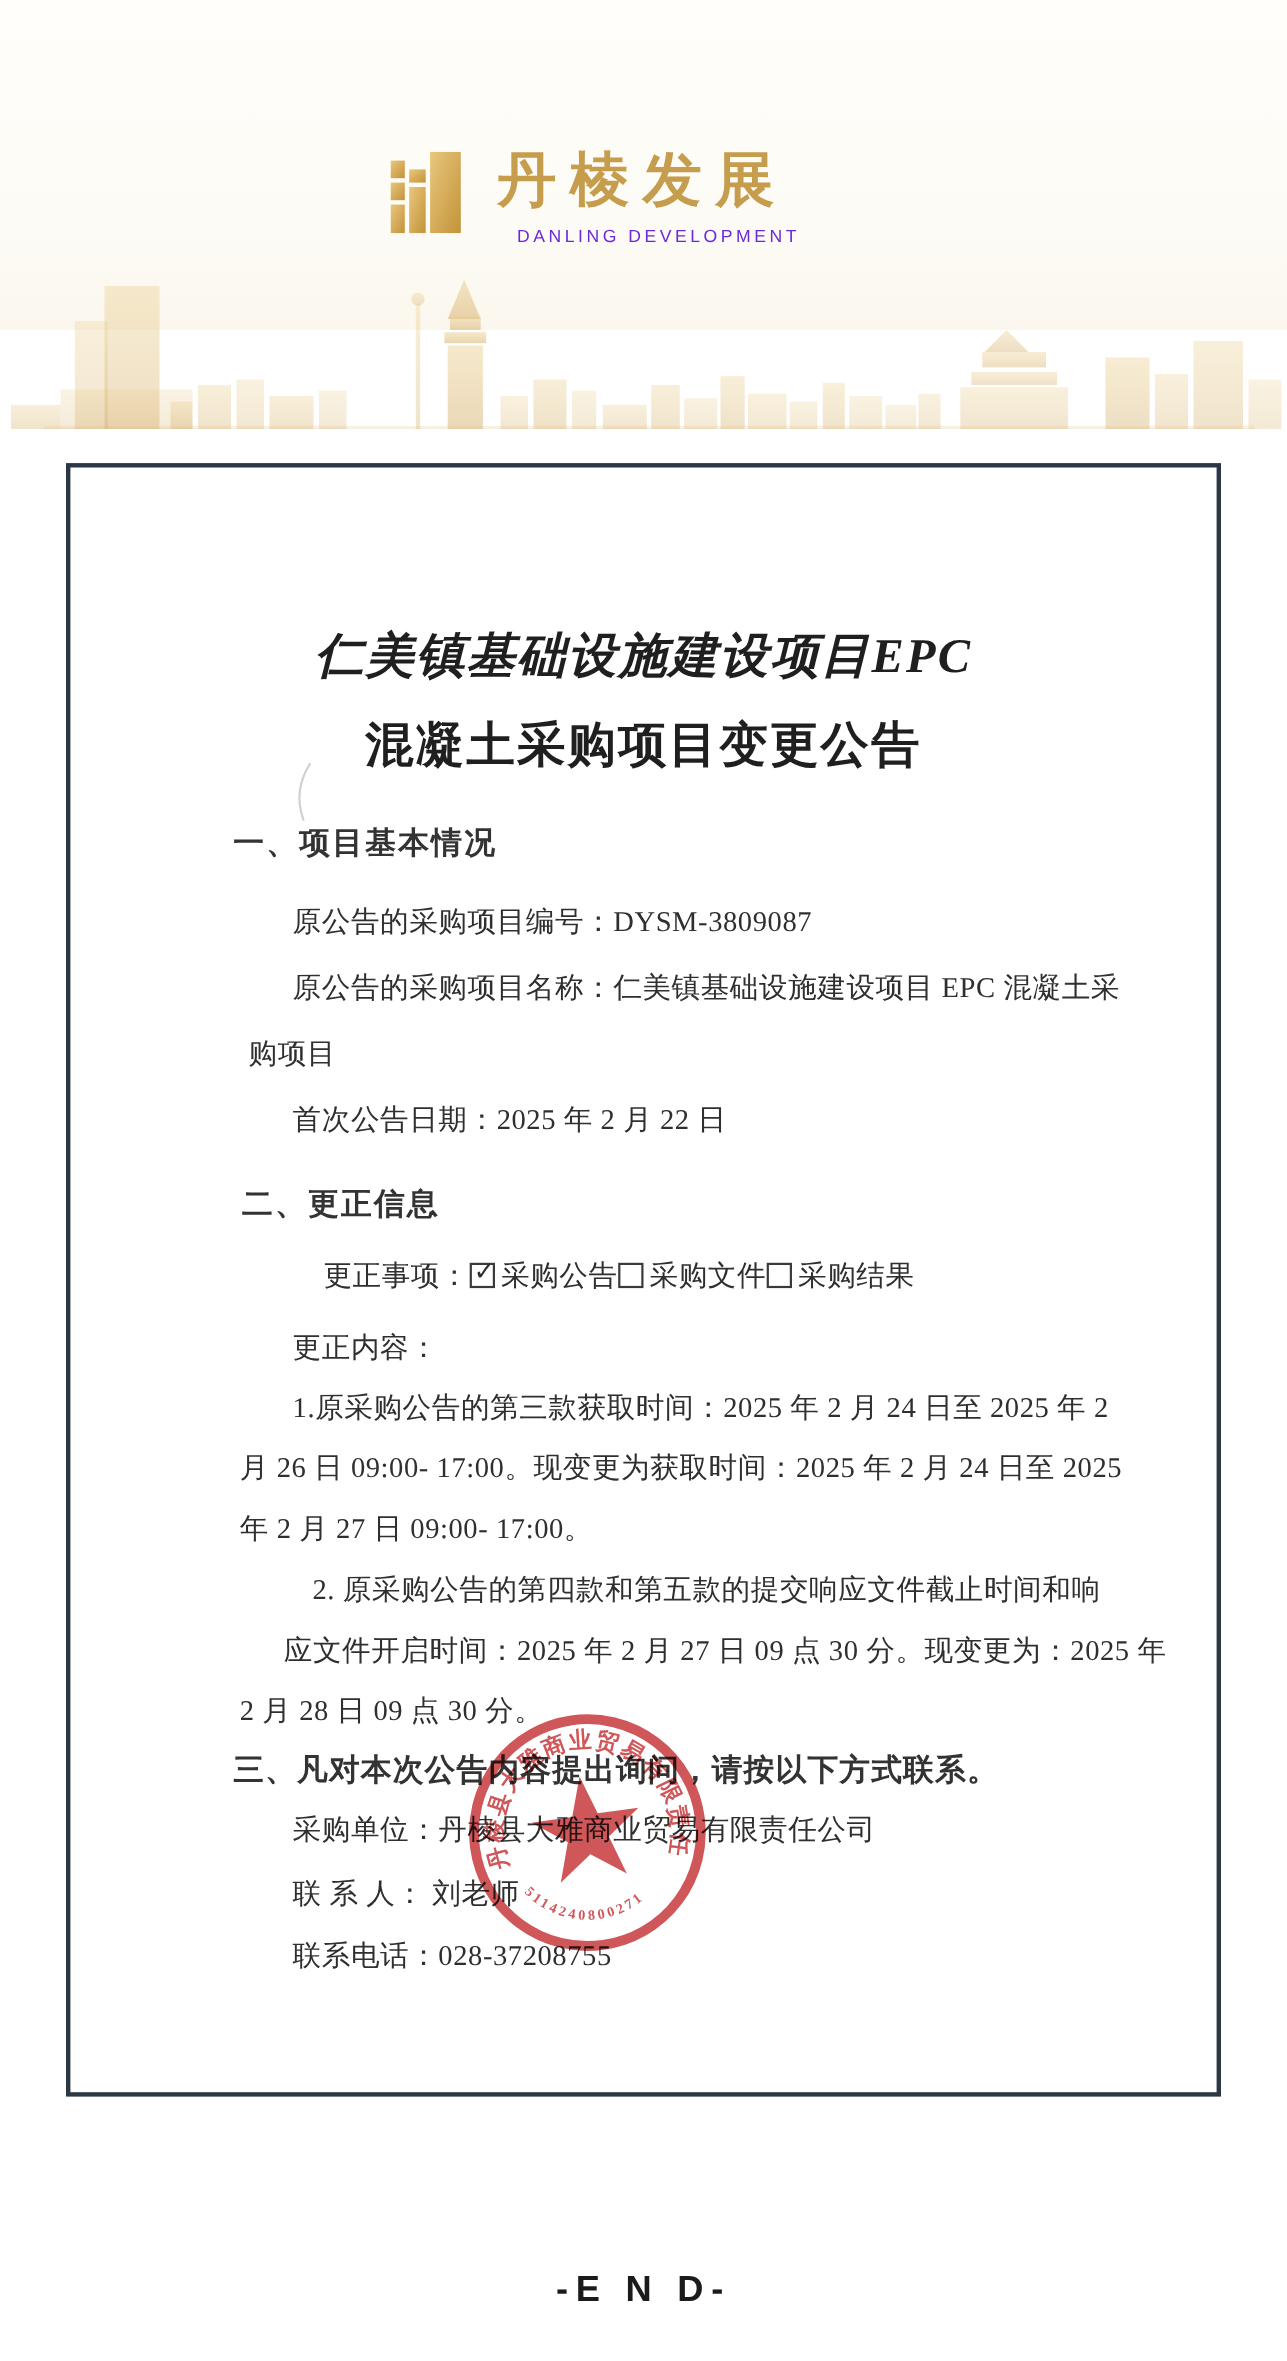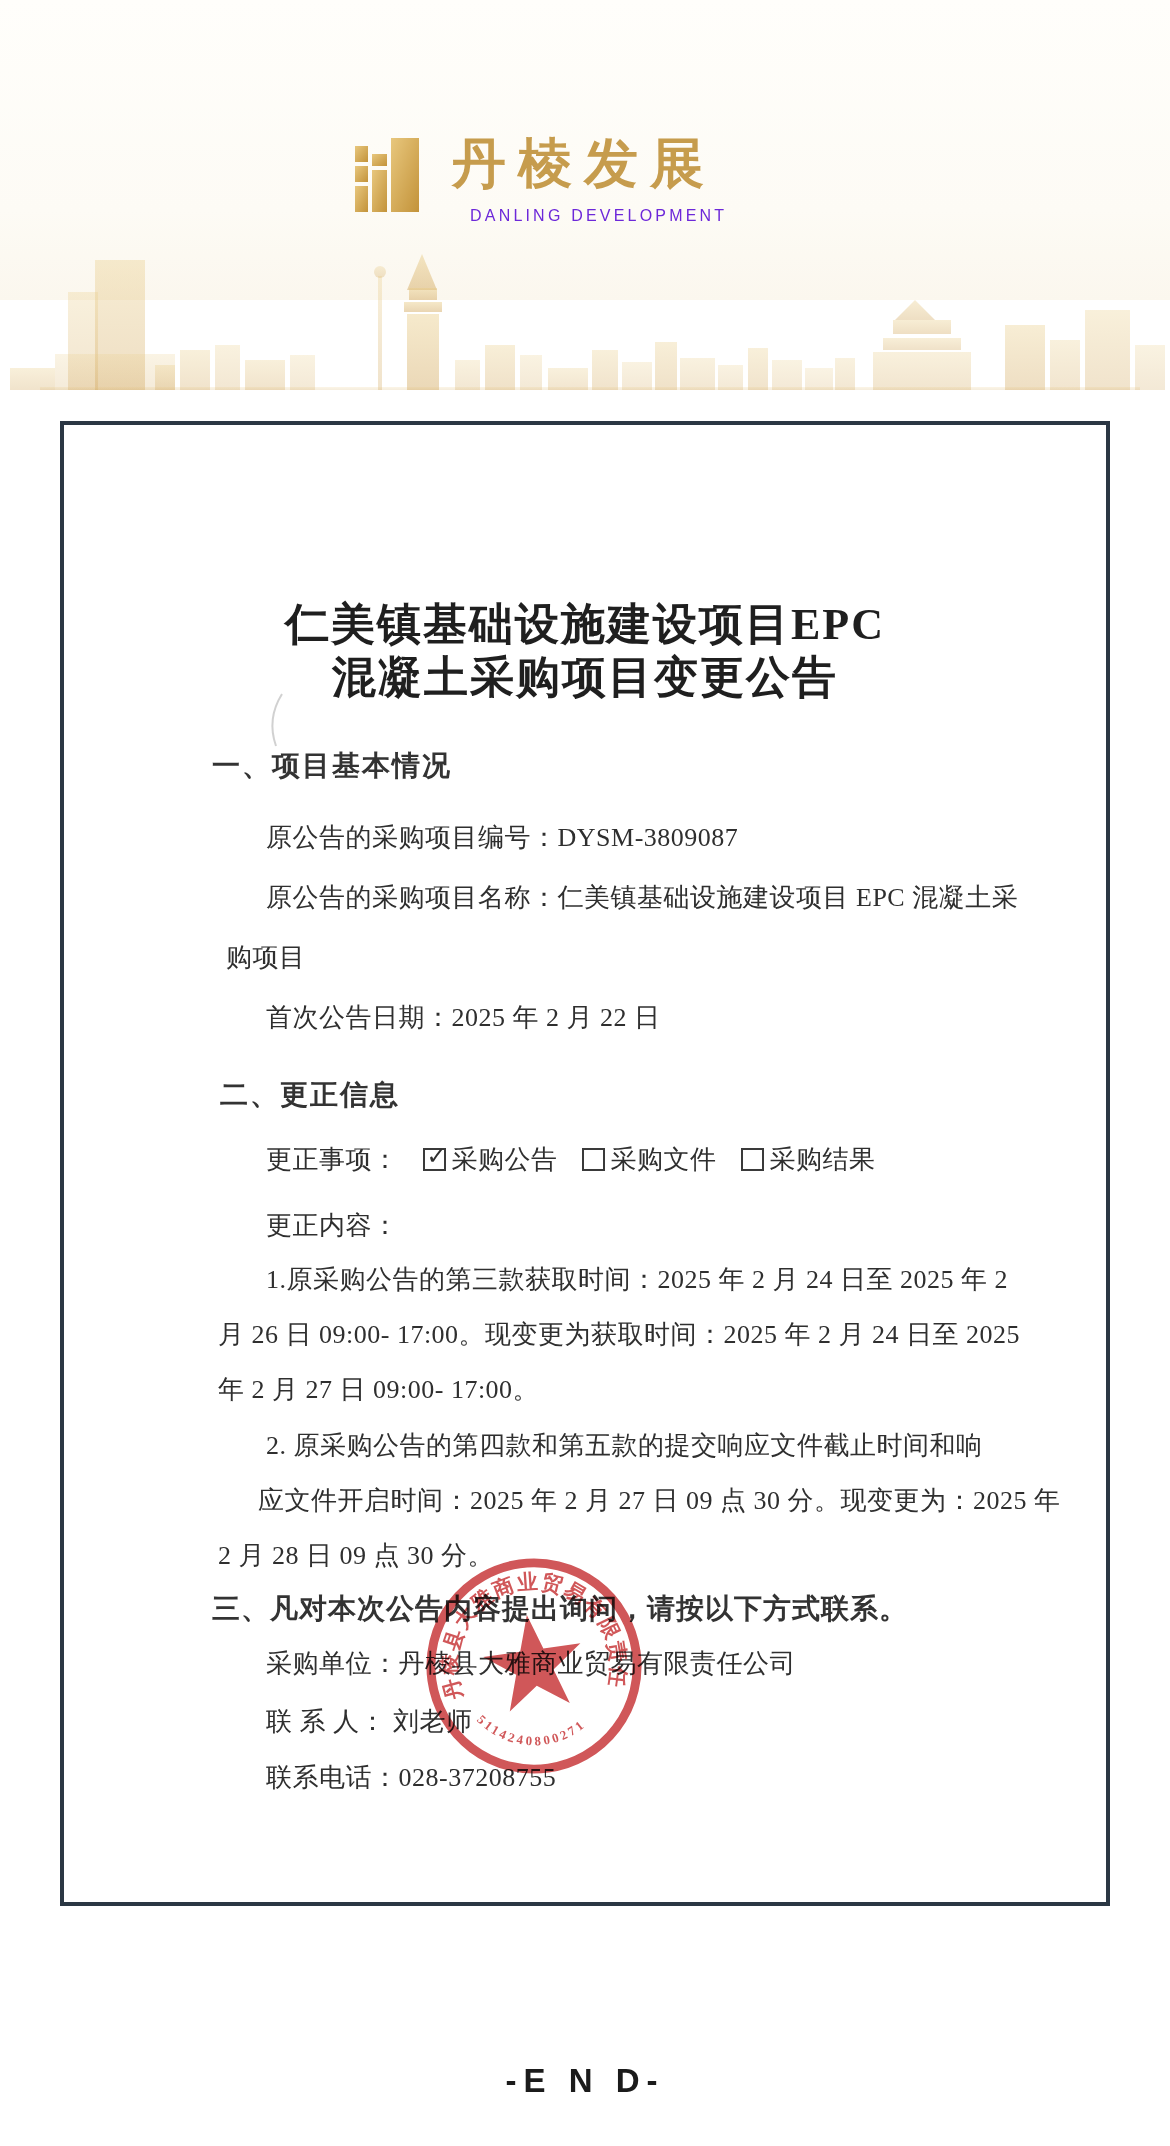--- a/index.html
+++ b/index.html
@@ -17,21 +17,21 @@
     font-family:"Liberation Sans","DejaVu Sans",sans-serif;white-space:nowrap;}
   
   .card{left:60px;top:421px;width:1042px;height:1477px;background:#ffffff;
     border:4px solid #2b3744;}
   .doc-title{left:60px;width:1050px;text-align:center;font-weight:700;font-size:44px;
     letter-spacing:2px;color:#1f1f1f;white-space:nowrap;}
   .sec-head{font-family:"Liberation Sans","DejaVu Sans",sans-serif;font-weight:700;
     font-size:28px;letter-spacing:2px;color:#333;white-space:nowrap;}
   .body-line{font-size:26px;letter-spacing:0.5px;color:#2f2f2f;white-space:nowrap;}
   
-  .chk-row{display:flex;align-items:center;gap:24px;}
+  .chk-row{display:flex;align-items:center;margin-left:28px;}
   .chk-item{display:flex;align-items:center;gap:6px;}
   .chk-box{width:23px;height:23px;border:2px solid #3a3a3a;box-sizing:border-box;
     position:relative;display:inline-block;background:#fff;}
   .chk-box .mark{position:absolute;left:2px;top:-6px;font-size:24px;font-weight:700;
     color:#2f2f2f;font-family:"DejaVu Sans",sans-serif;line-height:1;}
   
   .stamp{left:420px;top:1552px;width:228px;height:228px;transform:rotate(-8deg);
     mix-blend-mode:multiply;opacity:0.85;}
   
   .end-label{left:0;top:2062px;width:1170px;text-align:center;font-size:33px;
@@ -111,21 +111,21 @@
       <rect x="1050" y="90" width="30" height="50" opacity="0.28"></rect>
       <rect x="1085" y="60" width="45" height="80" opacity="0.30"></rect>
       <rect x="1135" y="95" width="30" height="45" opacity="0.24"></rect>
       <rect x="40" y="137" width="1100" height="3" opacity="0.20"></rect>
     </g>
   </svg>
 </div>
 
 <div class="abs card"></div>
 
-<div class="abs doc-title" style="top:595px;">仁美镇基础设施建设项目EPC</div>
+<div class="abs doc-title" style="top:567px;font-style:italic;">仁美镇基础设施建设项目EPC</div>
 <div class="abs doc-title" style="top:648px;">混凝土采购项目变更公告</div>
 
 <div class="abs artifact" style="left:262px;top:692px;">
   <svg width="30" height="58" viewBox="0 0 30 58">
     <path d="M20,2 C10,18 7,34 14,54" stroke="#9a9a9a" stroke-width="2" fill="none" opacity="0.45"></path>
   </svg>
 </div>
 
 <div class="abs sec-head" style="left:212px;top:747px;">一、项目基本情况</div>
 
@@ -157,21 +157,21 @@
     <span>采购结果</span>
   </span>
 </div>
 
 <div class="abs body-line" style="left:266px;top:1208px;">更正内容：</div>
 
 <div class="abs body-line" style="left:266px;top:1262px;">1.原采购公告的第三款获取时间：2025 年 2 月 24 日至 2025 年 2</div>
 <div class="abs body-line" style="left:218px;top:1317px;">月 26 日 09:00- 17:00。现变更为获取时间：2025 年 2 月 24 日至 2025</div>
 <div class="abs body-line" style="left:218px;top:1372px;">年 2 月 27 日 09:00- 17:00。</div>
 
-<div class="abs body-line" style="left:266px;top:1428px;">2. 原采购公告的第四款和第五款的提交响应文件截止时间和响</div>
+<div class="abs body-line" style="left:284px;top:1428px;">2. 原采购公告的第四款和第五款的提交响应文件截止时间和响</div>
 <div class="abs body-line" style="left:218px;top:1483px;margin-left:40px;">应文件开启时间：2025 年 2 月 27 日 09 点 30 分。现变更为：2025 年</div>
 <div class="abs body-line" style="left:218px;top:1538px;">2 月 28 日 09 点 30 分。</div>
 
 <div class="abs sec-head" style="left:212px;top:1590px;letter-spacing:1px;">三、凡对本次公告内容提出询问，请按以下方式联系。</div>
 
 <div class="abs body-line" style="left:266px;top:1646px;">采购单位：丹棱县大雅商业贸易有限责任公司</div>
 <div class="abs body-line" style="left:266px;top:1704px;">联 系 人：  刘老师</div>
 <div class="abs body-line" style="left:266px;top:1760px;">联系电话：028-37208755</div>
 
 <div class="abs stamp">

